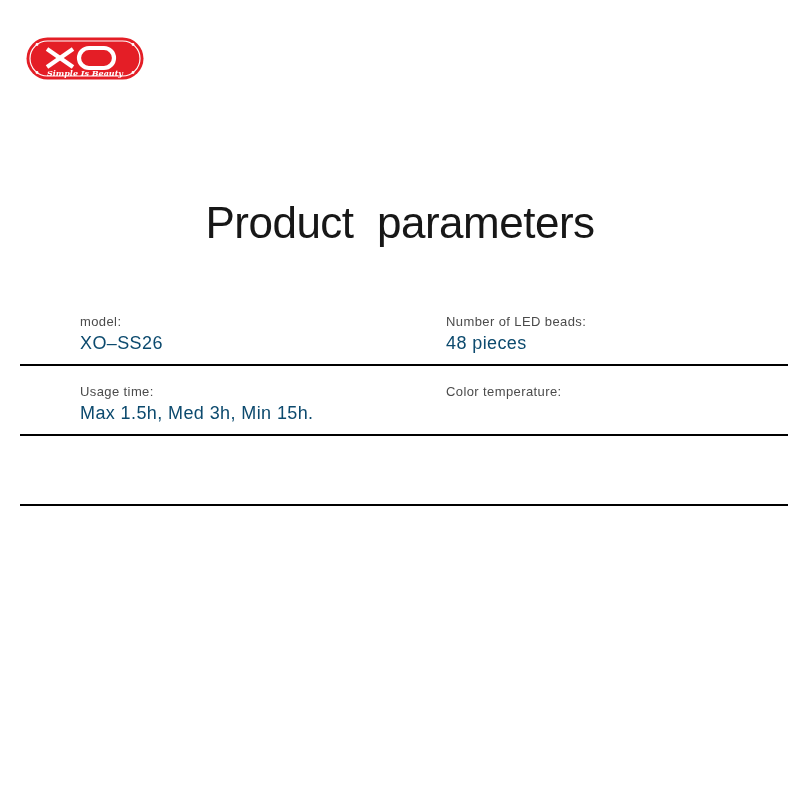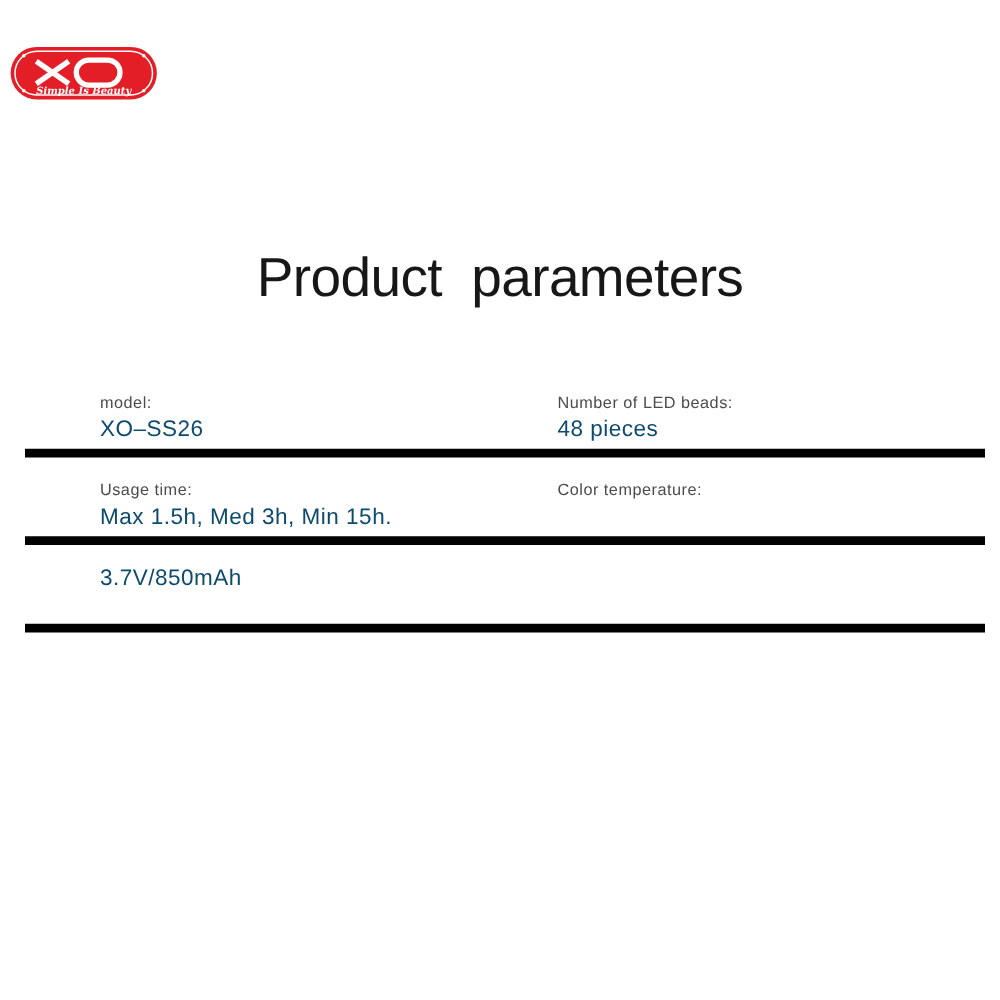--- a/index.html
+++ b/index.html
@@ -7,21 +7,21 @@
     width: 800px; height: 800px;
     background: #ffffff;
     position: relative;
     font-family: "Liberation Sans", sans-serif;
     overflow: hidden;
   }
 
   
   .logo {
     position: absolute;
-    left: 8px; top: 32px;
+    left: 26px; top: 32px;
     width: 118px; height: 53px;
   }
   .logo svg { display: block; width: 100%; height: 100%; }
 
   
   .page-title {
     position: absolute;
     left: 0; top: 172px;
     width: 800px;
     text-align: center;
@@ -37,21 +37,21 @@
   .spec-table {
     position: absolute;
     left: 20px; top: 296px;
     width: 768px;
   }
   .spec-row {
     box-sizing: border-box;
     height: 70px;
     display: grid;
     grid-template-columns: 402px 1fr;
-    border-bottom: 7px solid #000000;
+    border-bottom: 2px solid #000000;
   }
   .spec-cell {
     padding-top: 19px;
     overflow: hidden;
   }
   .spec-cell.left { padding-left: 60px; }
   .spec-cell.right { padding-left: 0; margin-left: 24px; }
   .spec-label {
     font-size: 13px;
     line-height: 14px;
@@ -108,21 +108,20 @@
       <p class="spec-value">Max 1.5h, Med 3h, Min 15h.</p>
     </div>
     <div class="spec-cell right">
       <p class="spec-label">Color temperature:</p>
     </div>
   </div>
 
 
   <div class="spec-row">
     <div class="spec-cell left">
-      <p class="spec-value">3.7V/850mAh</p>
     </div>
     <div class="spec-cell right">
       <p class="spec-label"></p>
       <p class="spec-value"></p>
     </div>
   </div>
 
 </div>
 
 </body></html>

